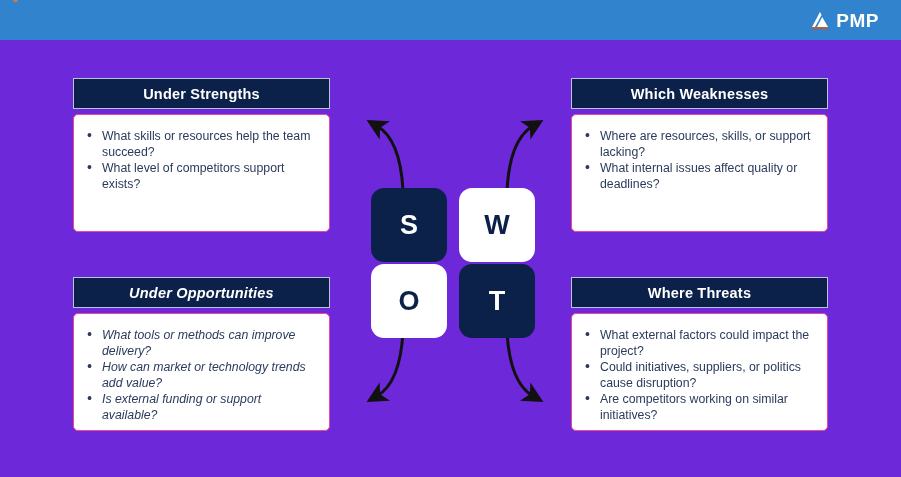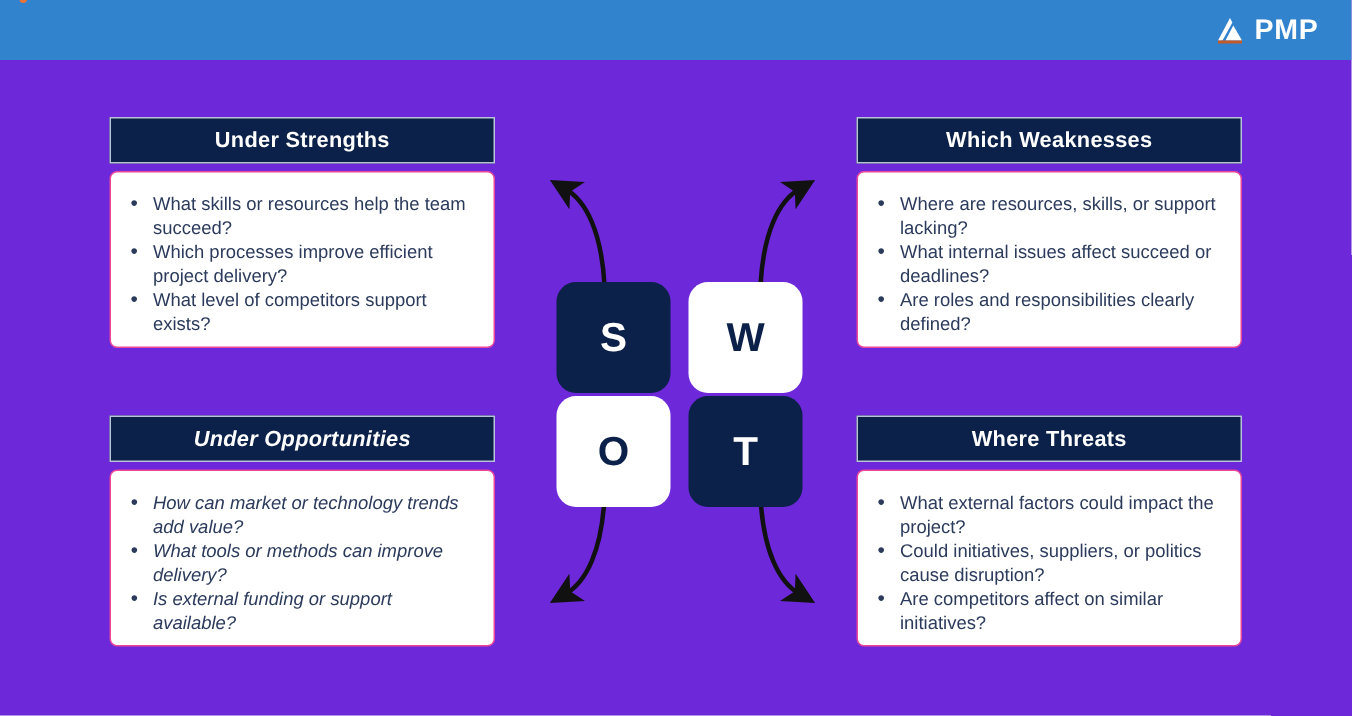--- a/index.html
+++ b/index.html
@@ -111,61 +111,59 @@
     </div>
   </div>
 
   <div class="panel p-strengths">
     <div class="panel-head">
       <span class="panel-head-text">Under Strengths</span>
     </div>
     <div class="panel-body">
       <ul>
         <li>What skills or resources help the team succeed?</li>
-        <li>Which processes improve efficient project delivery?</li>
         <li>What level of competitors support exists?</li>
       </ul>
     </div>
   </div>
 
   <div class="panel p-weaknesses">
     <div class="panel-head">
       <span class="panel-head-text">Which Weaknesses</span>
     </div>
     <div class="panel-body">
       <ul>
         <li>Where are resources, skills, or support lacking?</li>
-        <li>What internal issues affect succeed or deadlines?</li>
-        <li>Are roles and responsibilities clearly defined?</li>
+        <li>What internal issues affect quality or deadlines?</li>
       </ul>
     </div>
   </div>
 
   <div class="panel p-opportunities">
     <div class="panel-head">
       <span class="panel-head-text">Under Opportunities</span>
     </div>
     <div class="panel-body">
       <ul>
+        <li>What tools or methods can improve delivery?</li>
         <li>How can market or technology trends add value?</li>
-        <li>What tools or methods can improve delivery?</li>
         <li>Is external funding or support available?</li>
       </ul>
     </div>
   </div>
 
   <div class="panel p-threats">
     <div class="panel-head">
       <span class="panel-head-text">Where Threats</span>
     </div>
     <div class="panel-body">
       <ul>
         <li>What external factors could impact the project?</li>
         <li>Could initiatives, suppliers, or politics cause disruption?</li>
-        <li>Are competitors affect on similar initiatives?</li>
+        <li>Are competitors working on similar initiatives?</li>
       </ul>
     </div>
   </div>
 
   <div class="arrows">
     <svg width="200" height="300" viewBox="0 0 200 300">
       <defs>
         <marker id="ah" markerWidth="7" markerHeight="7" refX="3" refY="3.5" orient="auto" markerUnits="strokeWidth">
           <path d="M0,0 L7,3.5 L0,7 L1.8,3.5 Z" fill="#111111"></path>
         </marker>

